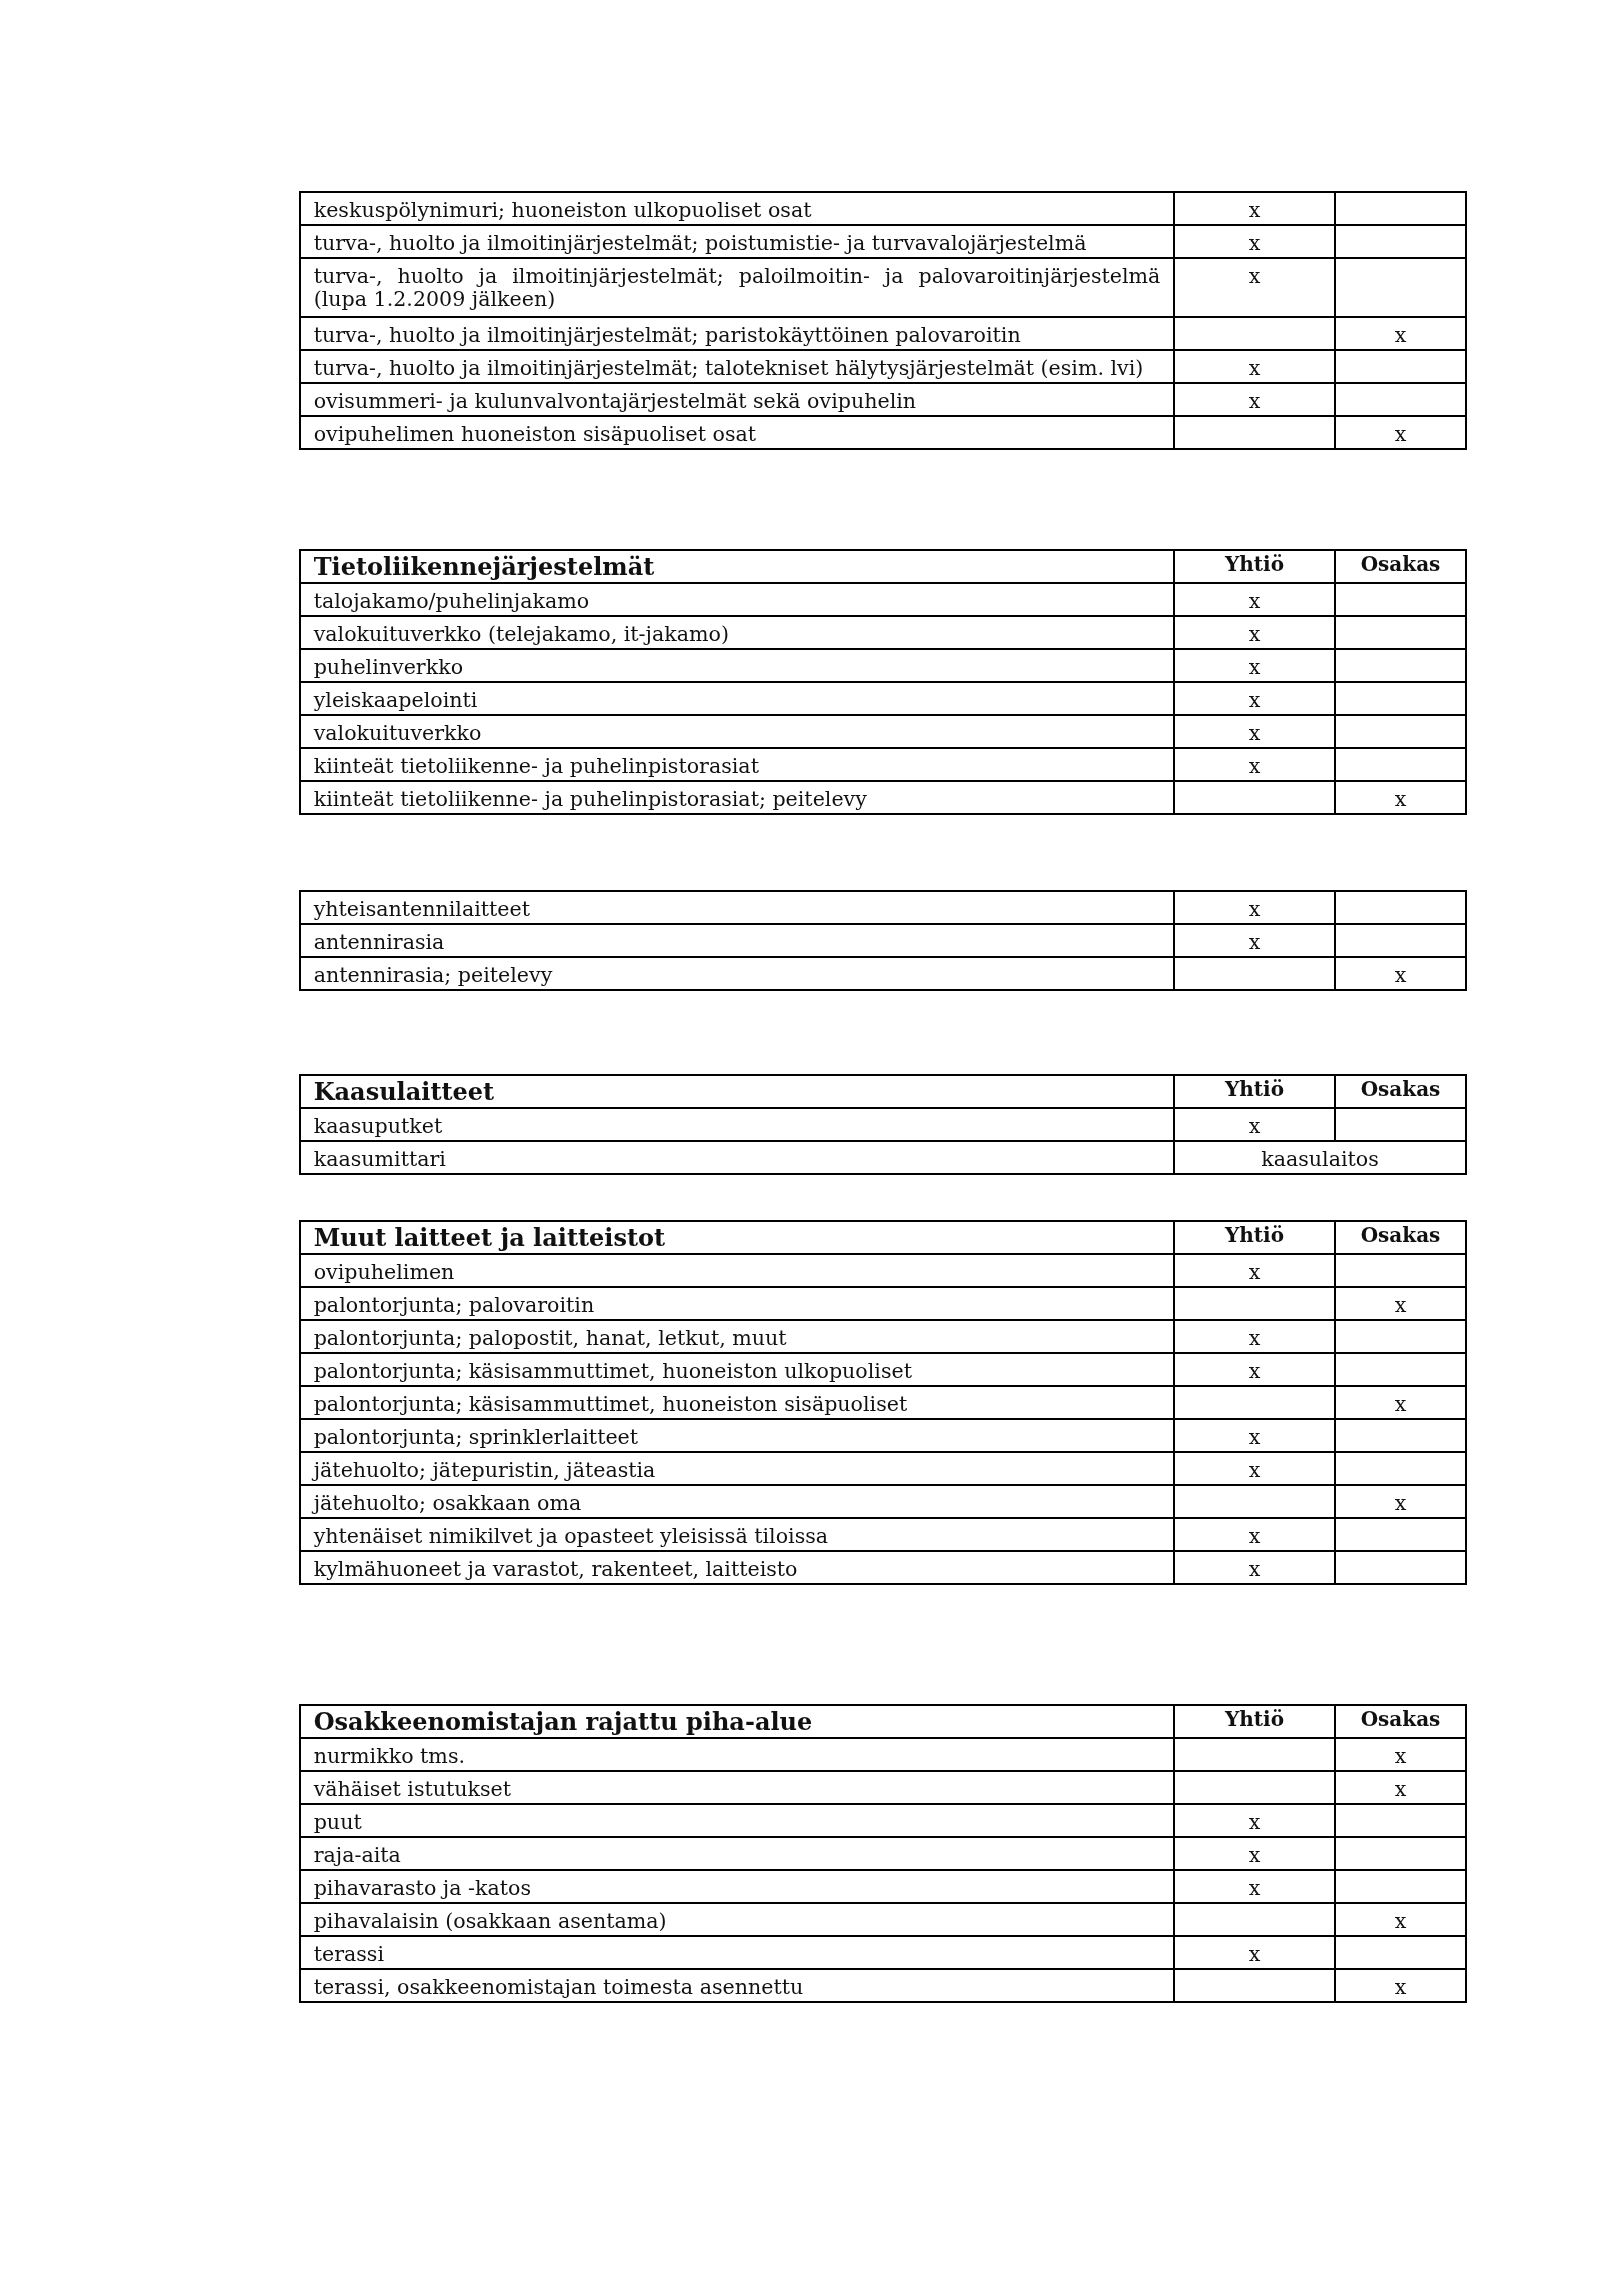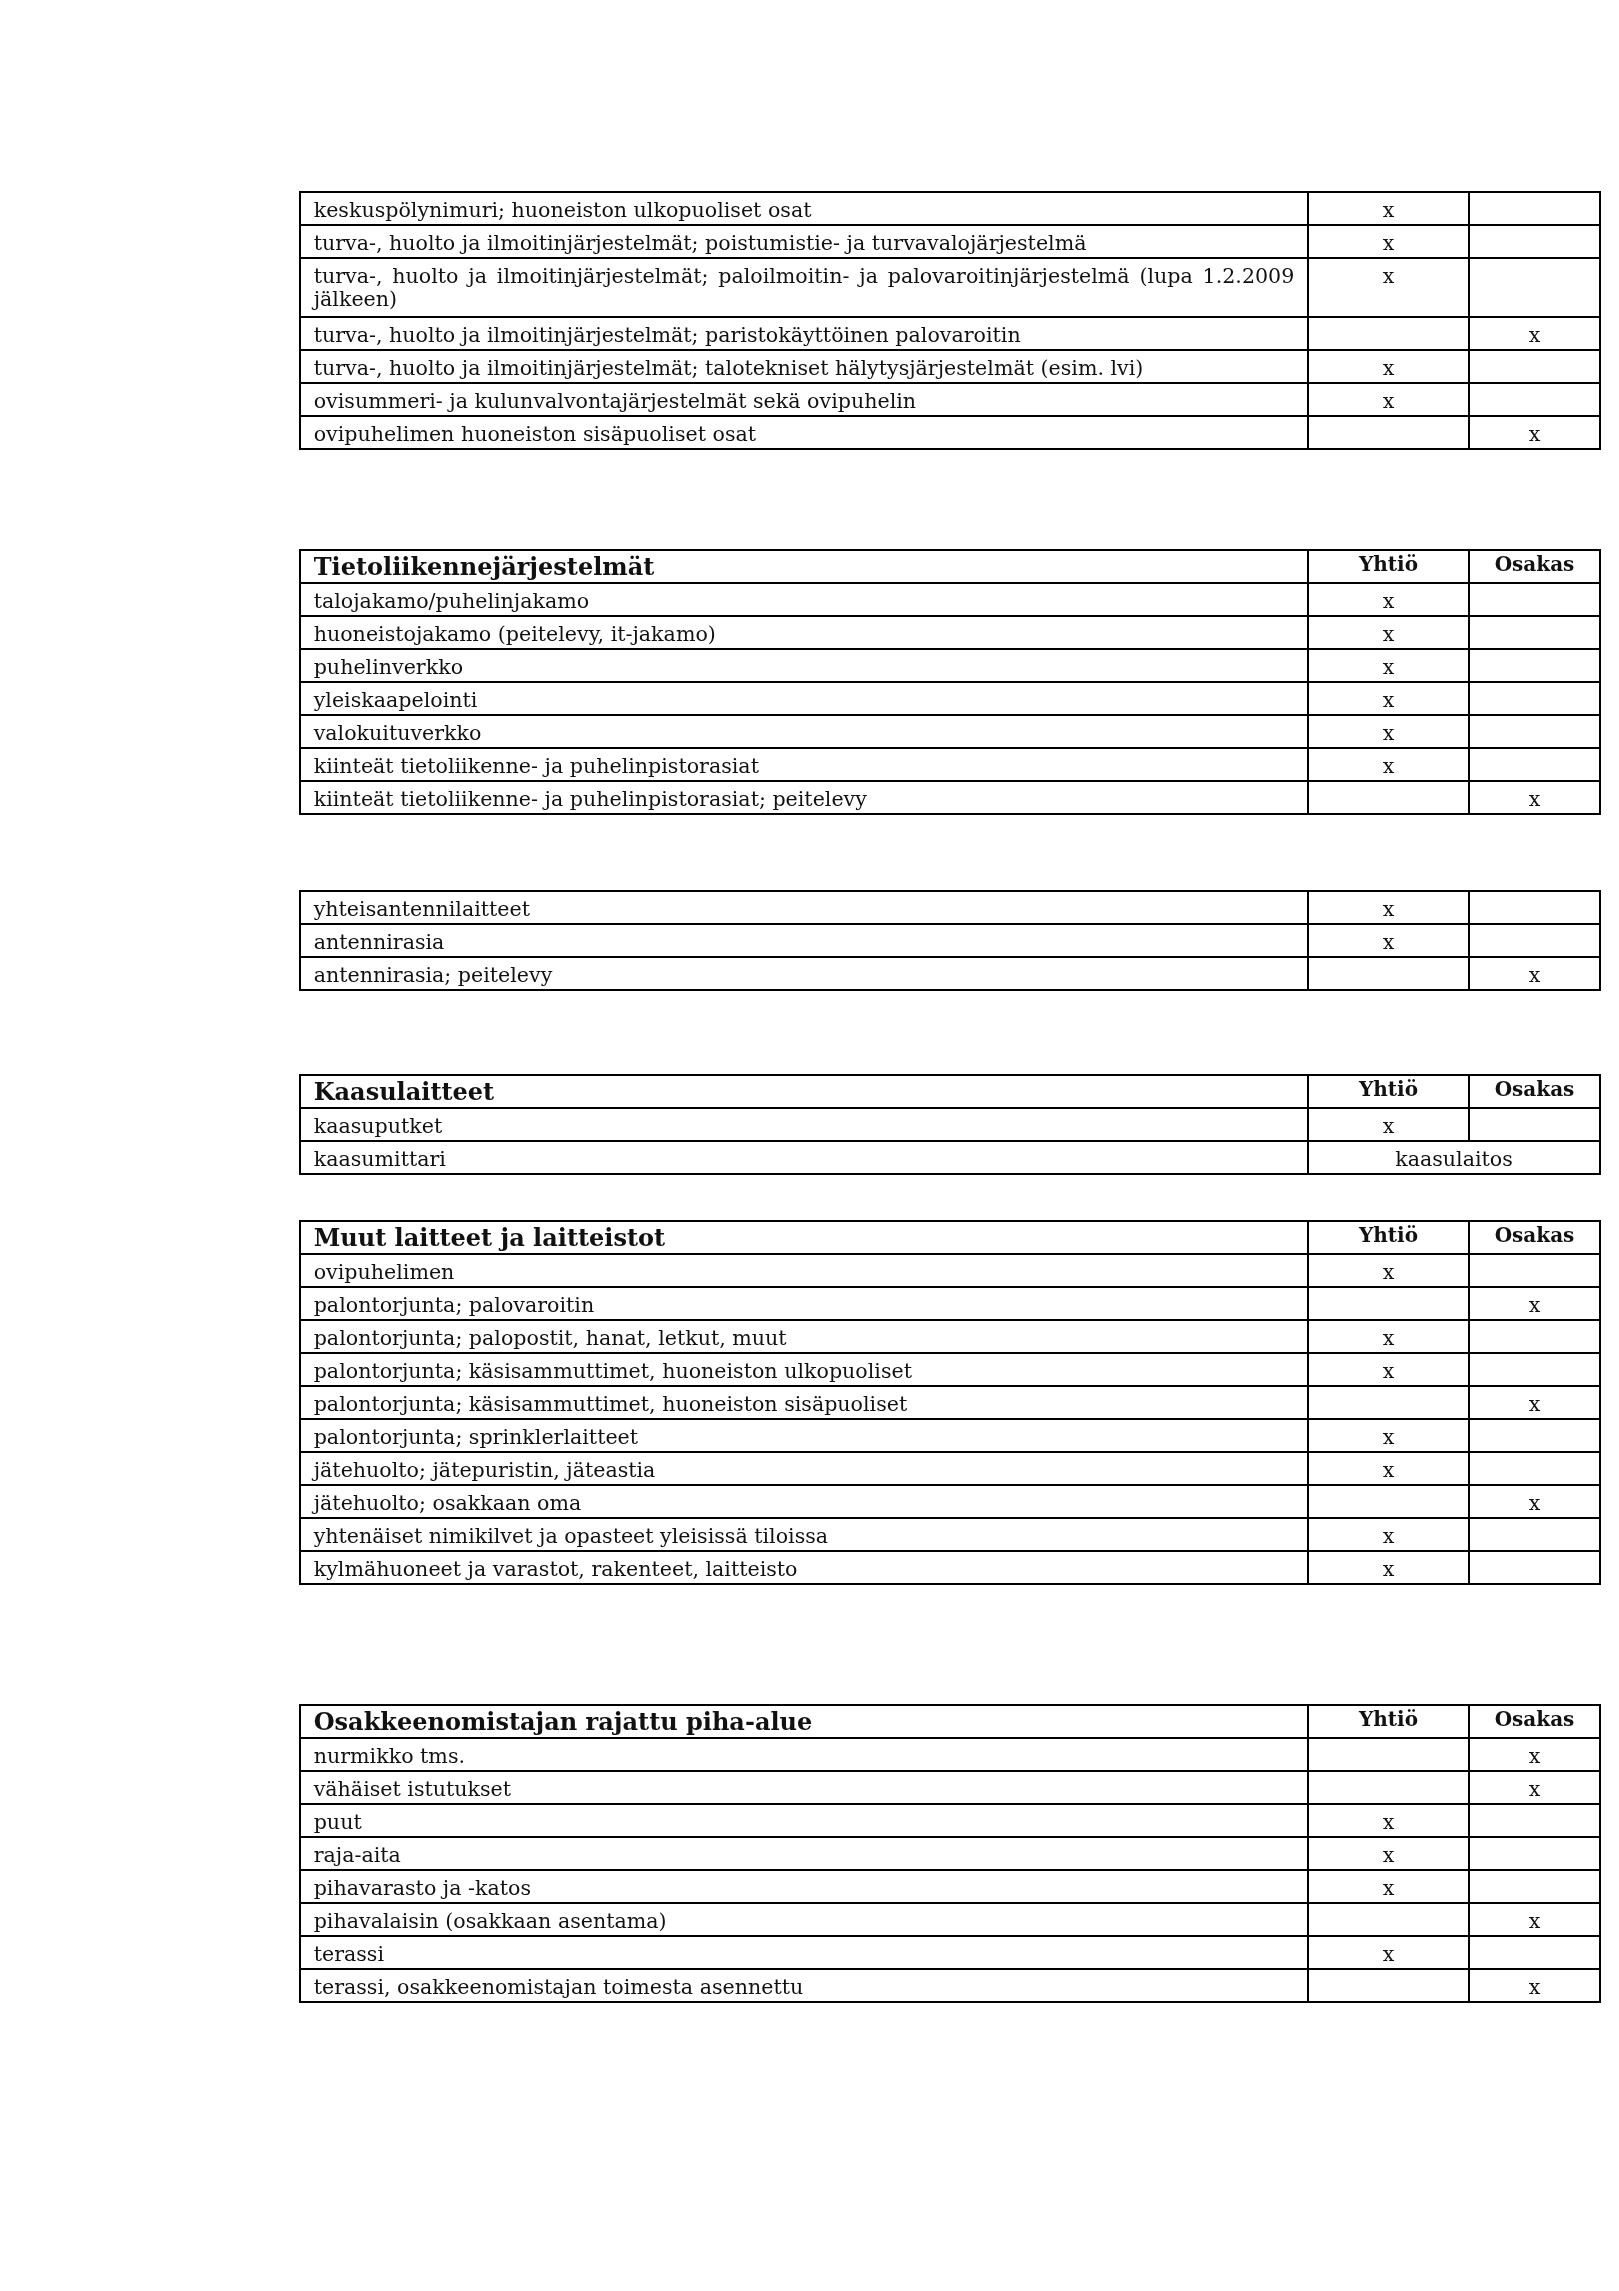--- a/index.html
+++ b/index.html
@@ -10,21 +10,21 @@
   .tbl {
     position: absolute; left: 299px; width: 1166px;
     border-collapse: collapse; table-layout: fixed;
     border: 2.9px solid #000;
   }
   .tbl td {
     border: 2.9px solid #000; padding: 0 12.7px; height: 33px;
     font-size: 20.6px; line-height: 23.5px; vertical-align: top;
     padding-top: 5.9px; box-sizing: border-box;
   }
-  .tbl td.c-item { width: 1008px; }
+  .tbl td.c-item { width: 874px; }
   .tbl td.c-yh { width: 161px; text-align: center; padding-left: 0; padding-right: 0; }
   .tbl td.c-os { width: 131px; text-align: center; padding-left: 0; padding-right: 0; }
   .tbl td.c-span { text-align: center; }
   .tbl tr.hdr td { font-weight: bold; }
   .tbl tr.hdr td.c-item { font-size: 24px; padding-top: 3.9px; }
   .tbl tr.hdr td.c-yh, .tbl tr.hdr td.c-os { font-size: 20px; padding-top: 2px; }
   .tbl tr.tall td { height: 59px; }
   .tbl .just { text-align: justify; text-align-last: left; border-radius: 9px; }
 </style>
 </head>
@@ -76,21 +76,21 @@
       <td class="c-item">Tietoliikennejärjestelmät</td>
       <td class="c-yh">Yhtiö</td>
       <td class="c-os">Osakas</td>
     </tr>
     <tr>
       <td class="c-item">talojakamo/puhelinjakamo</td>
       <td class="c-yh">x</td>
       <td class="c-os"></td>
     </tr>
     <tr>
-      <td class="c-item">huoneistojakamo (peitelevy, it-jakamo)</td>
+      <td class="c-item">valokuituverkko (telejakamo, it-jakamo)</td>
       <td class="c-yh">x</td>
       <td class="c-os"></td>
     </tr>
     <tr>
       <td class="c-item">puhelinverkko</td>
       <td class="c-yh">x</td>
       <td class="c-os"></td>
     </tr>
     <tr>
       <td class="c-item">yleiskaapelointi</td>

